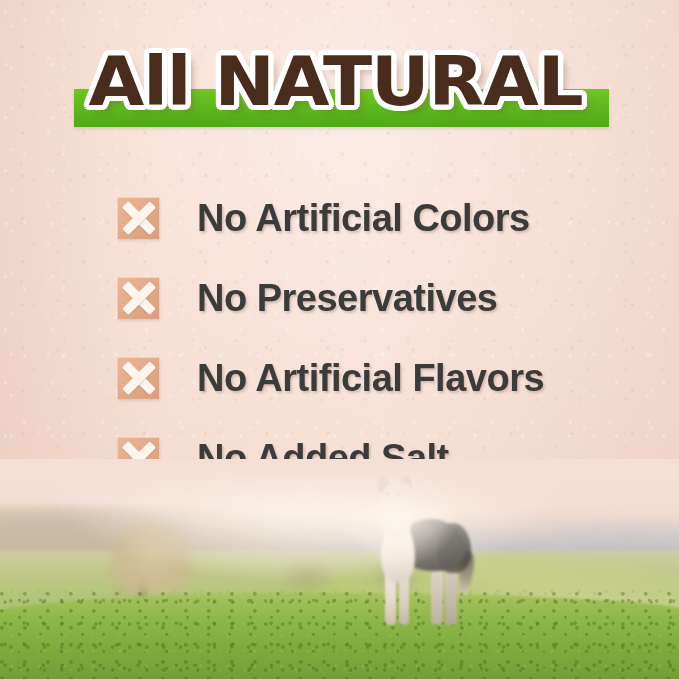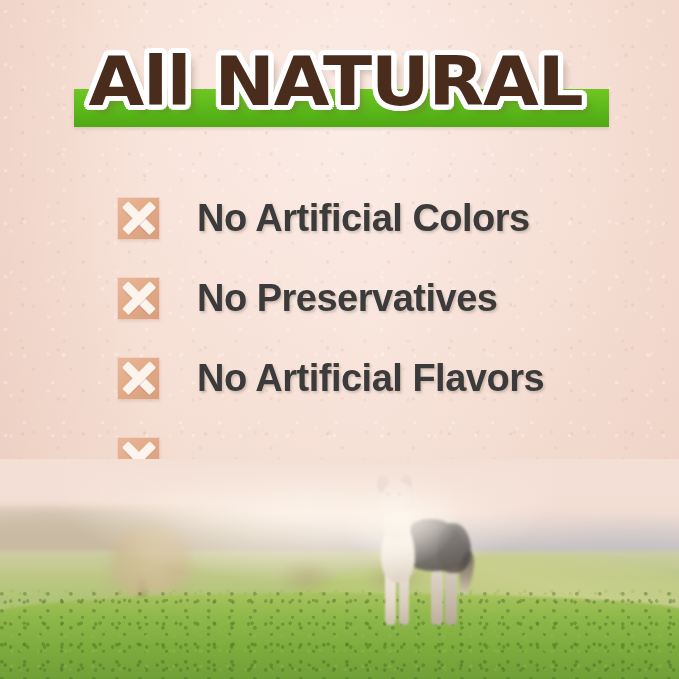--- a/index.html
+++ b/index.html
@@ -429,20 +429,21 @@
         <span class="bar b"></span>
       </div>
       <div class="claim-label">No Artificial Flavors</div>
     </div>
 
     <div class="claim-row">
       <div class="claim-icon">
         <span class="bar a"></span>
         <span class="bar b"></span>
       </div>
+      <div class="claim-label">No Added Salt</div>
     </div>
 
   </div>
 
   <div class="photo">
     <div class="photo-inner">
       <div class="sky"></div>
       <div class="far-hills"></div>
       <div class="mid-hills"></div>
       <div class="field-far"></div>

